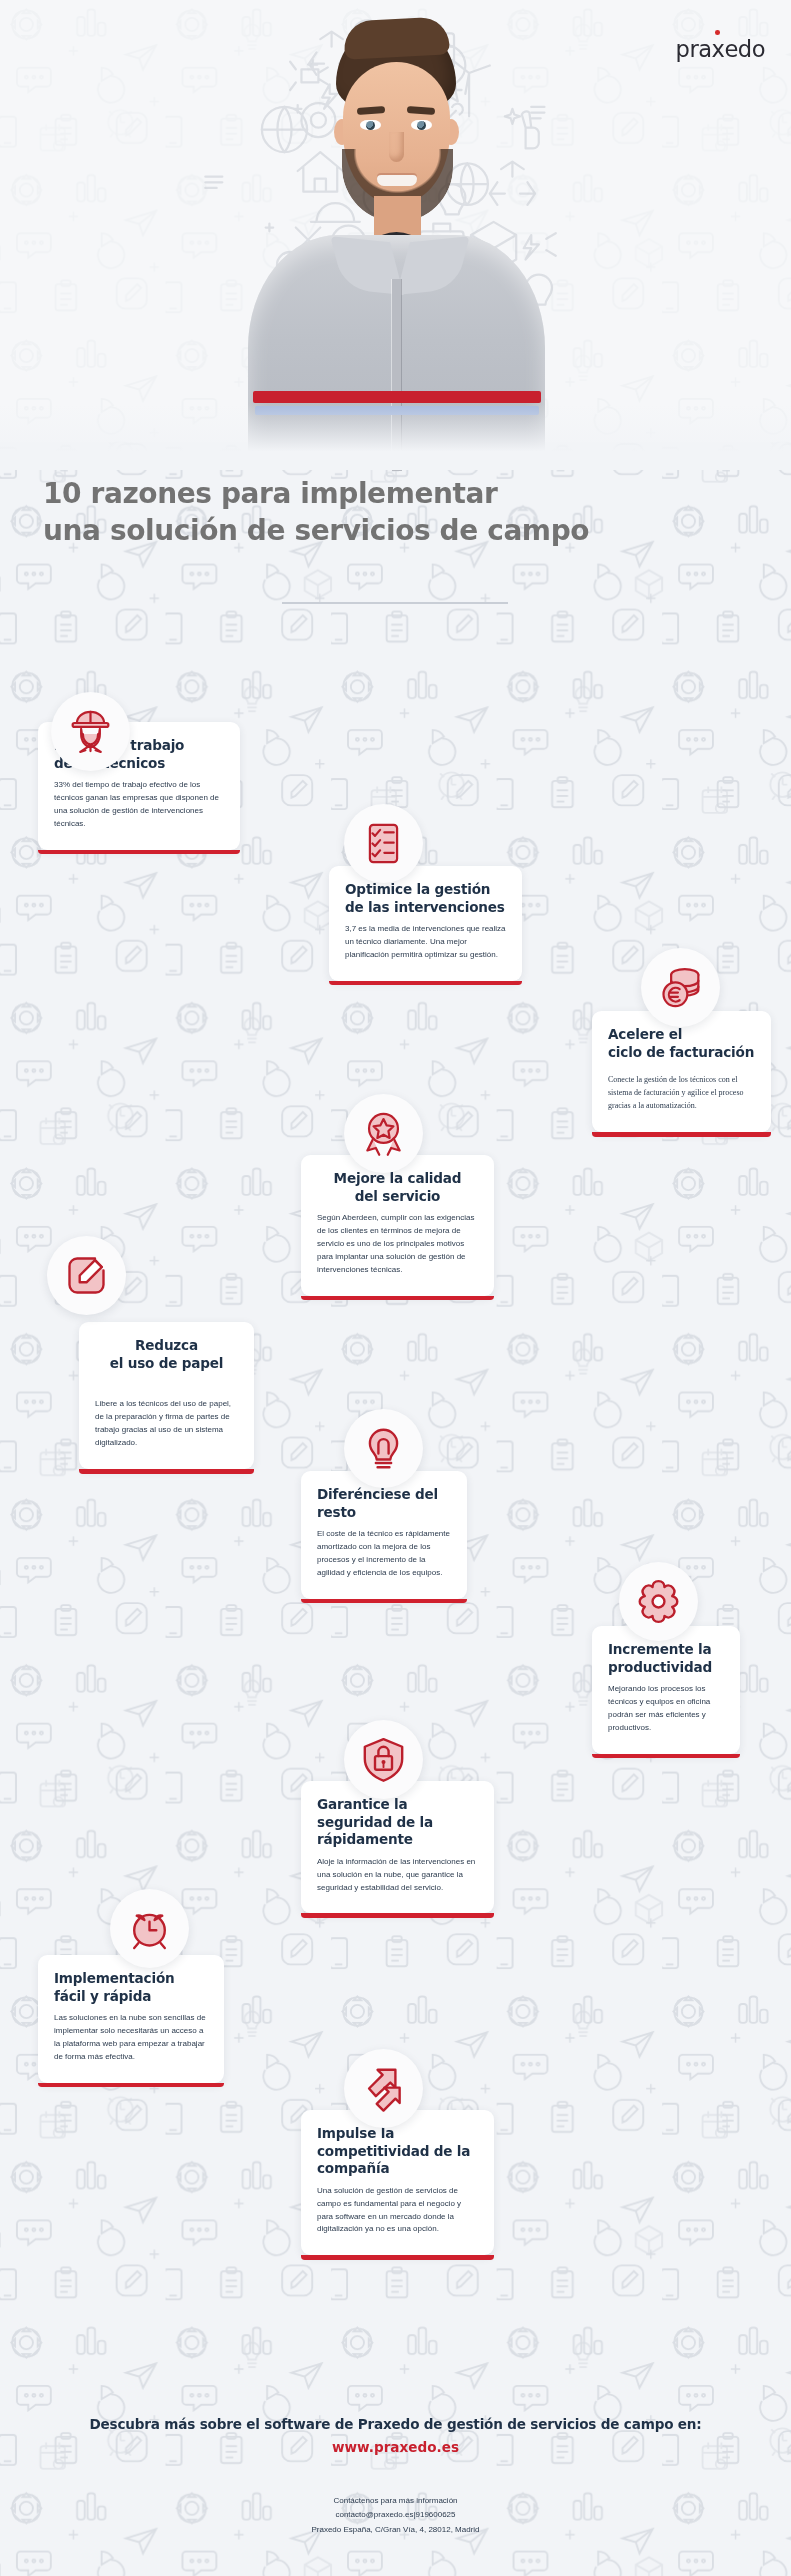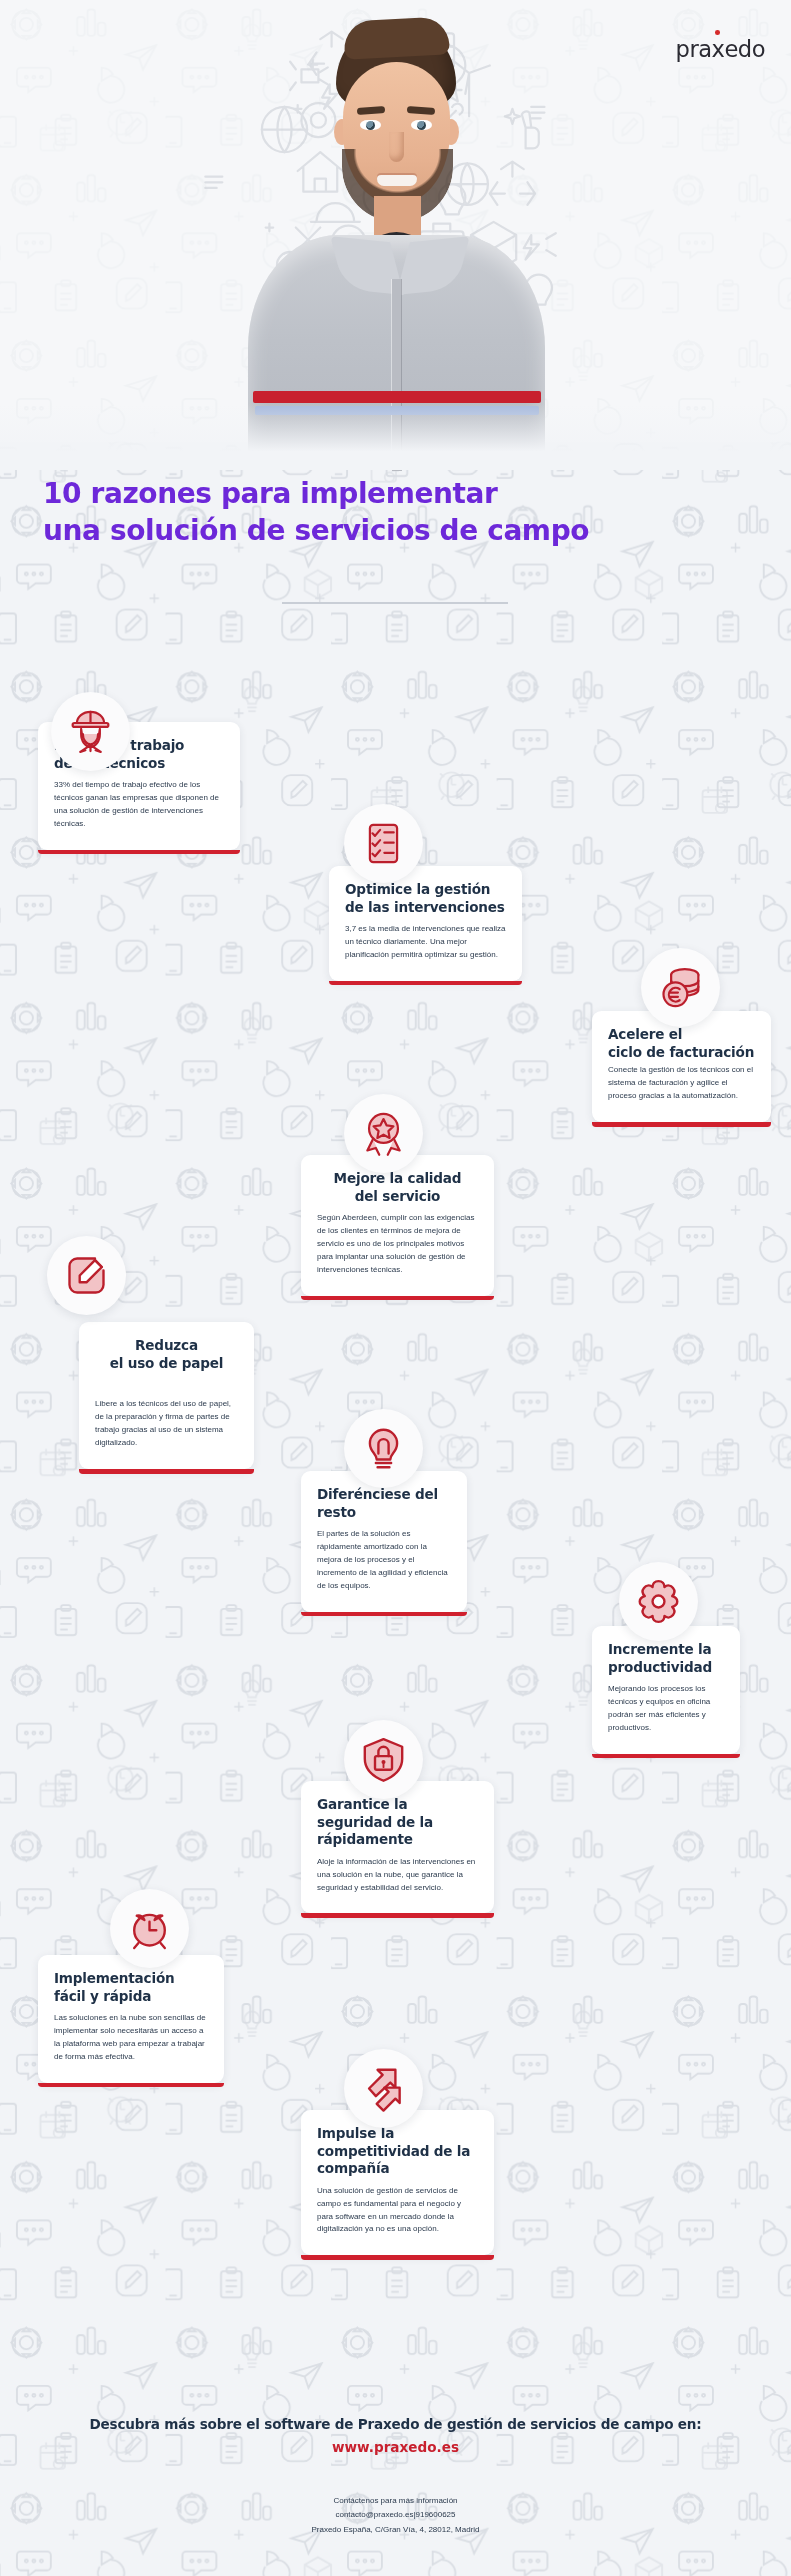--- a/index.html
+++ b/index.html
@@ -177,21 +177,21 @@
   .headline {
     position: absolute;
     left: 43px; top: 475px;
     width: 715px;
     z-index: 6;
     font-family: "DejaVu Sans", sans-serif;
     font-weight: bold;
     font-size: 28px;
     line-height: 1.33;
     letter-spacing: -0.4px;
-    color: #6d28d9;
+    color: #737373;
   }
   .divider {
     position: absolute;
     left: 282px; top: 602px;
     width: 226px; height: 1.9px;
     background: #c9ced6;
     z-index: 6;
   }
 
   
@@ -550,21 +550,21 @@
       <circle cx="24" cy="38" r="14"></circle>
       <path d="M29,32 a8,8 0 1 0 0,13 M18,36 h9 M18,41 h9" fill="none"></path>
     </g>
   </svg>
 </div>
 <div class="card pad" style="left:592px; top:1011px; width:179px;">
   <div class="c-title">
     <div>Acelere el</div>
     <div>ciclo de facturación</div>
   </div>
-  <div class="c-body" style="margin-top:3px;">Conecte la gestión de los técnicos con el sistema de facturación y agilice el proceso gracias a la automatización.</div>
+  <div class="c-body" style="margin-top:13px;font-family:Liberation Serif, serif;">Conecte la gestión de los técnicos con el sistema de facturación y agilice el proceso gracias a la automatización.</div>
 </div>
 
 <div class="bubble" style="left:344px; top:1094px;">
   <svg viewBox="0 0 60 60" xmlns="http://www.w3.org/2000/svg">
     <g fill="#f2c3c6" stroke="#bb1f2c" stroke-width="2.6" stroke-linejoin="round" stroke-linecap="round">
       <circle cx="30" cy="24" r="17"></circle>
       <path d="M30,13 l3.6,7.4 l8.1,1.1 l-5.9,5.7 l1.4,8 l-7.2,-3.8 l-7.2,3.8 l1.4,-8 l-5.9,-5.7 l8.1,-1.1 Z"></path>
       <path d="M18,36 l-7,14 l10,-3 l4,8 M42,36 l7,14 l-10,-3 l-4,8"></path>
     </g>
   </svg>
@@ -601,21 +601,21 @@
       <path d="M24,36 V25 a6,6 0 0 1 12,0 v11" fill="none"></path>
       <path d="M21,47 h18 M23,52 h14" fill="none"></path>
     </g>
   </svg>
 </div>
 <div class="card pad" style="left:301px; top:1471px; width:166px;">
   <div class="c-title">
     <div>Diferénciese del</div>
     <div>resto</div>
   </div>
-  <div class="c-body">El partes de la solución es rápidamente amortizado con la mejora de los procesos y el incremento de la agilidad y eficiencia de los equipos.</div>
+  <div class="c-body">El coste de la técnico es rápidamente amortizado con la mejora de los procesos y el incremento de la agilidad y eficiencia de los equipos.</div>
 </div>
 
 <div class="bubble" style="left:619px; top:1562px;">
   <svg viewBox="0 0 60 60" xmlns="http://www.w3.org/2000/svg">
     <g fill="#f2c3c6" stroke="#bb1f2c" stroke-width="2.8" stroke-linejoin="round" stroke-linecap="round">
       <path d="M30,6 c4.6,0 7,3.2 7,7 c3.5,-2.9 7.6,-2 10.1,1 c2.5,3 1.9,6.7 -1,9.6 c4,1.2 6,4 6,6.4 c0,2.4 -2,5.2 -6,6.4 c2.9,2.9 3.5,6.6 1,9.6 c-2.5,3 -6.6,3.9 -10.1,1 c0,3.8 -2.4,7 -7,7 c-4.6,0 -7,-3.2 -7,-7 c-3.5,2.9 -7.6,2 -10.1,-1 c-2.5,-3 -1.9,-6.7 1,-9.6 c-4,-1.2 -6,-4 -6,-6.4 c0,-2.4 2,-5.2 6,-6.4 c-2.9,-2.9 -3.5,-6.6 -1,-9.6 c2.5,-3 6.6,-3.9 10.1,-1 c0,-3.8 2.4,-7 7,-7 Z"></path>
       <circle cx="30" cy="30" r="7" fill="#fbfbfc"></circle>
     </g>
   </svg>
 </div>

